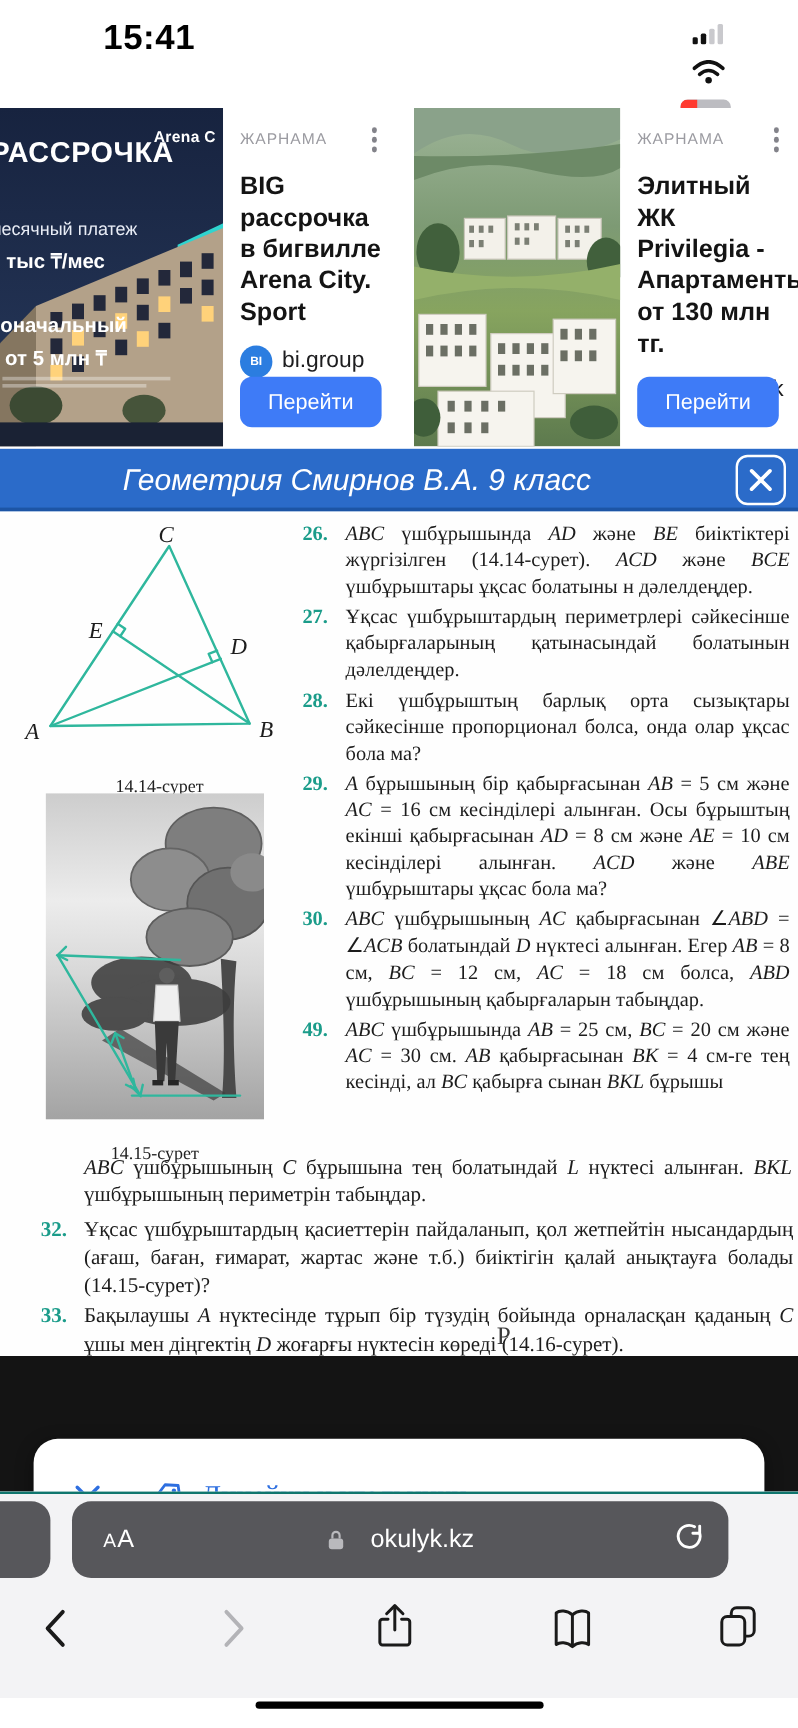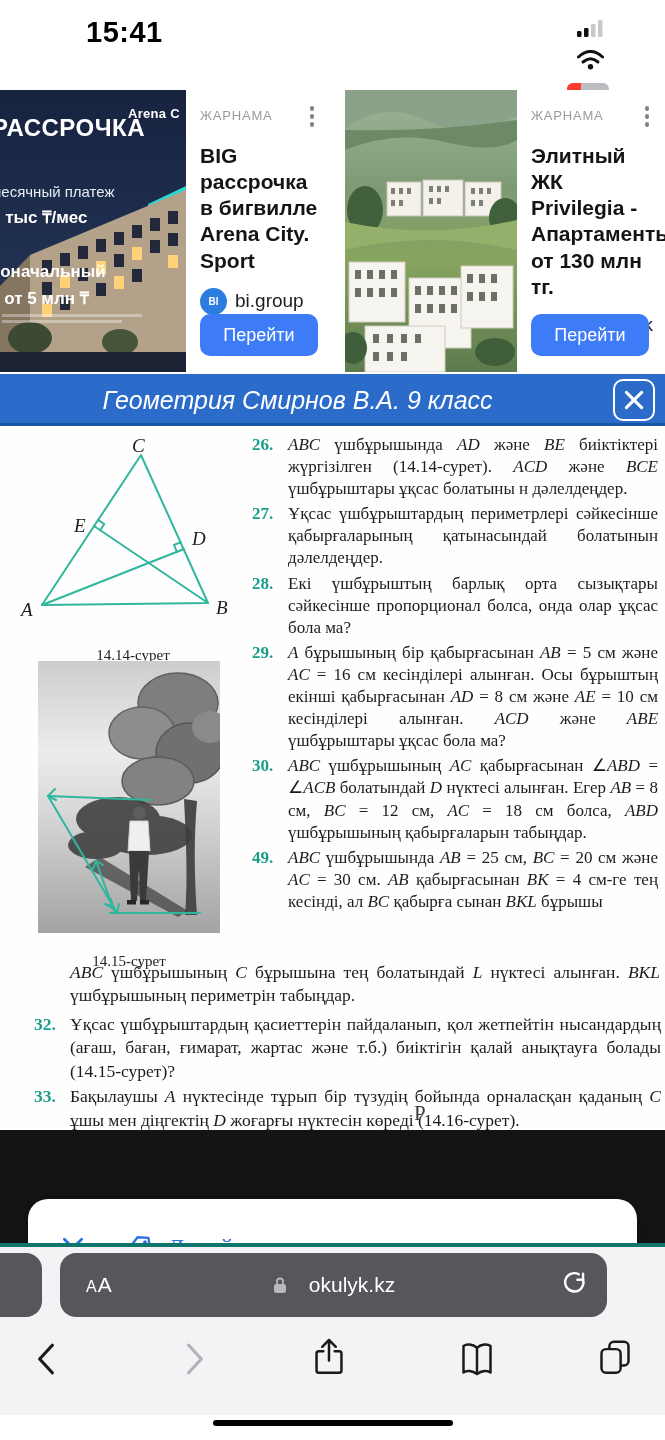--- a/index.html
+++ b/index.html
@@ -70,21 +70,21 @@
   
   #dark-strip { position:absolute; left:0; top:1130px; width:665px; height:113px; background:#141414; }
   #dark-strip .vline { position:absolute; top:100px; width:2px; height:13px; background:#4a4a4a; }
   #dark-strip .wfrag { position:absolute; top:96px; height:26px; background:#f6f6f6; border-radius:10px 10px 0 0; }
   #notif { position:absolute; left:28px; top:1199px; width:609px; height:97px; background:#fff; border-radius:20px; box-shadow:0 4px 14px rgba(0,0,0,.35); display:flex; align-items:center; cursor:pointer; }
   #notif .nclose { margin-left:32px; display:flex; cursor:pointer; }
   #notif .ntag { margin-left:36px; display:flex; }
   #notif .ntext { margin-left:14px; font-family:"Liberation Serif", serif; font-size:24px; color:var(--notification-blue,#2e6fe0); }
 
   
-  #toolbar { position:absolute; left:0; top:1243px; width:665px; height:172px; background:#f3f3f5; border-top:4px solid #0f766e; }
+  #toolbar { position:absolute; left:0; top:1243px; width:665px; height:172px; background:#f3f3f5; border-top:2px solid #0f766e; }
   .pill { position:absolute; top:6px; height:64px; background:var(--address-pill,#57575b); border-radius:16px; }
   .pill.partial { left:-22px; width:64px; }
   .pill.main { left:60px; width:547px; display:flex; align-items:center; cursor:pointer; }
   .aa { margin-left:26px; color:#fff; font-size:21px; letter-spacing:1px; }
   .aa .small { font-size:16px; }
   .urlwrap { position:absolute; left:0; right:0; display:flex; align-items:center; justify-content:center; gap:21px; pointer-events:none; }
   .url { color:#fff; font-size:21px; }
   .reload { position:absolute; right:18px; top:17px; cursor:pointer; }
   .nav-ic { position:absolute; top:94px; cursor:pointer; }
   #home-indicator { position:absolute; left:213px; top:173px; width:240px; height:6px; border-radius:3px; background:#000; cursor:grab; }

